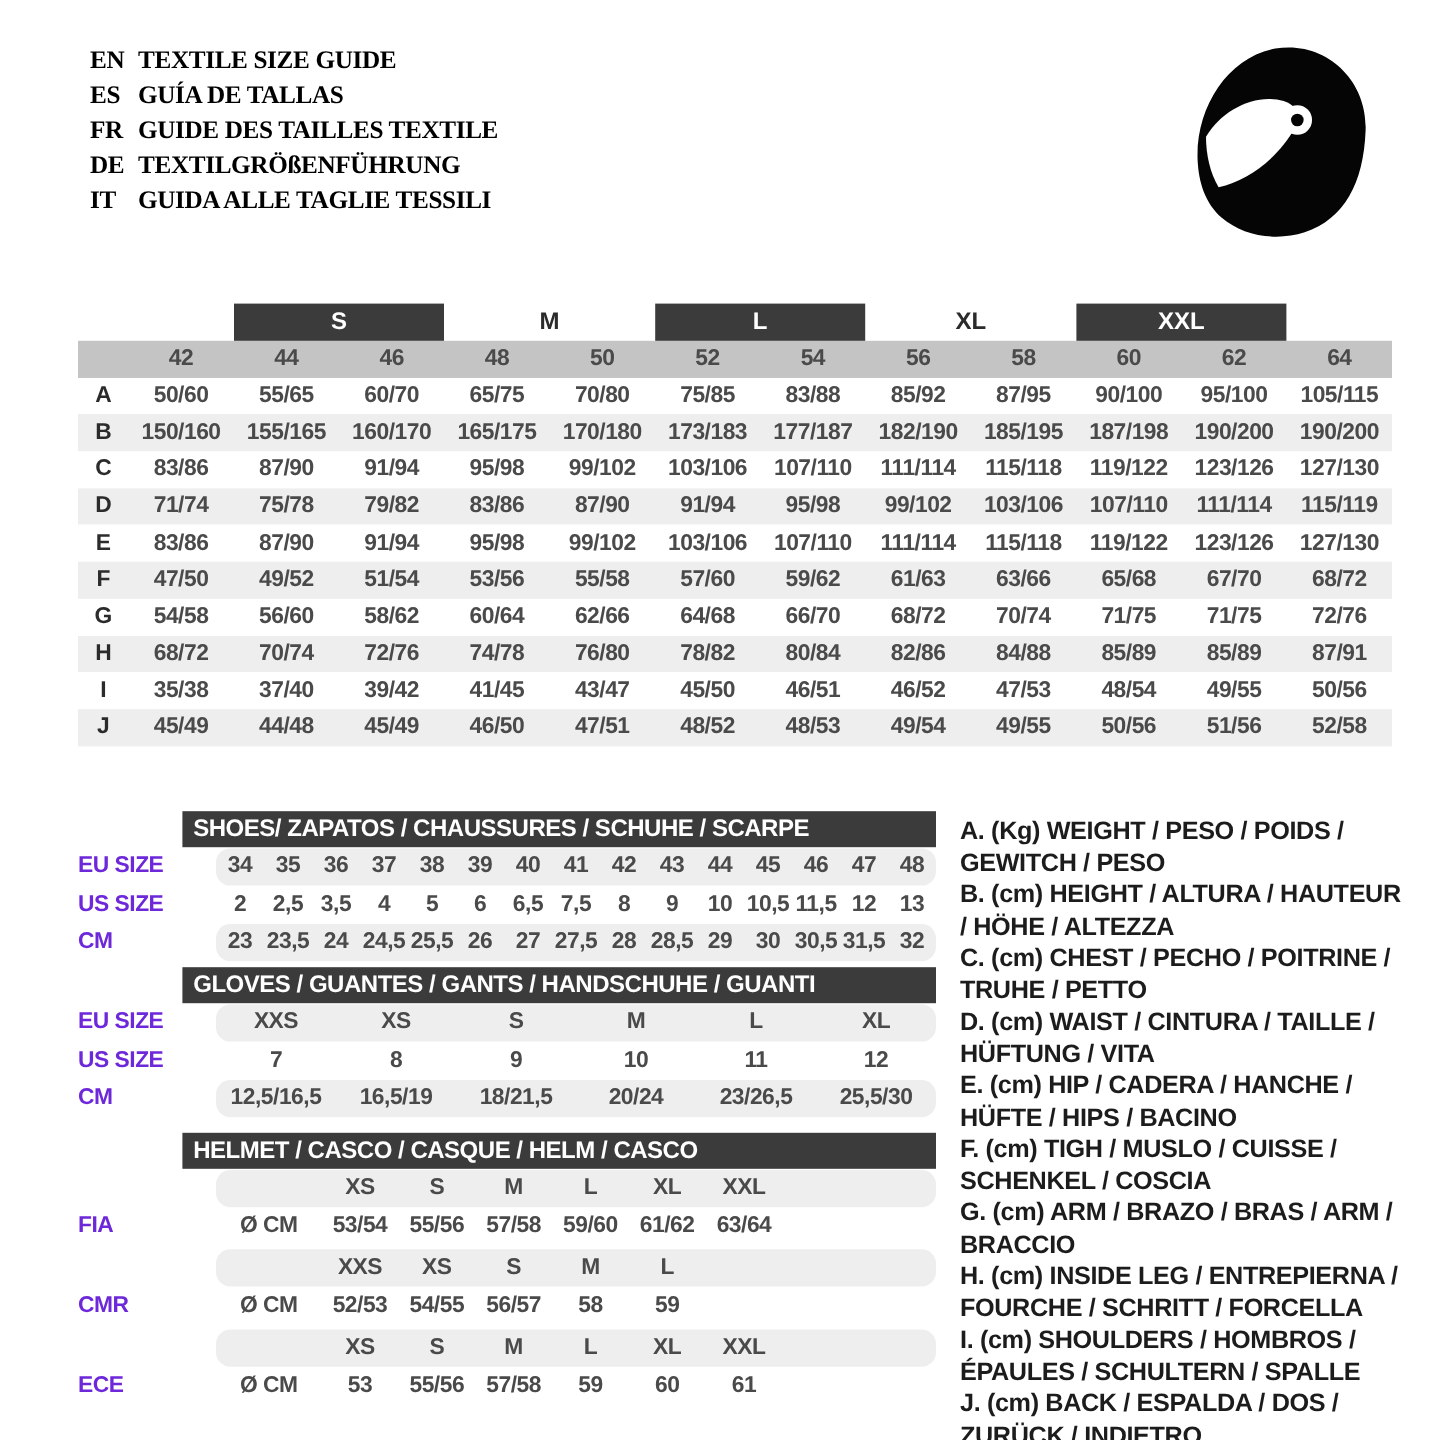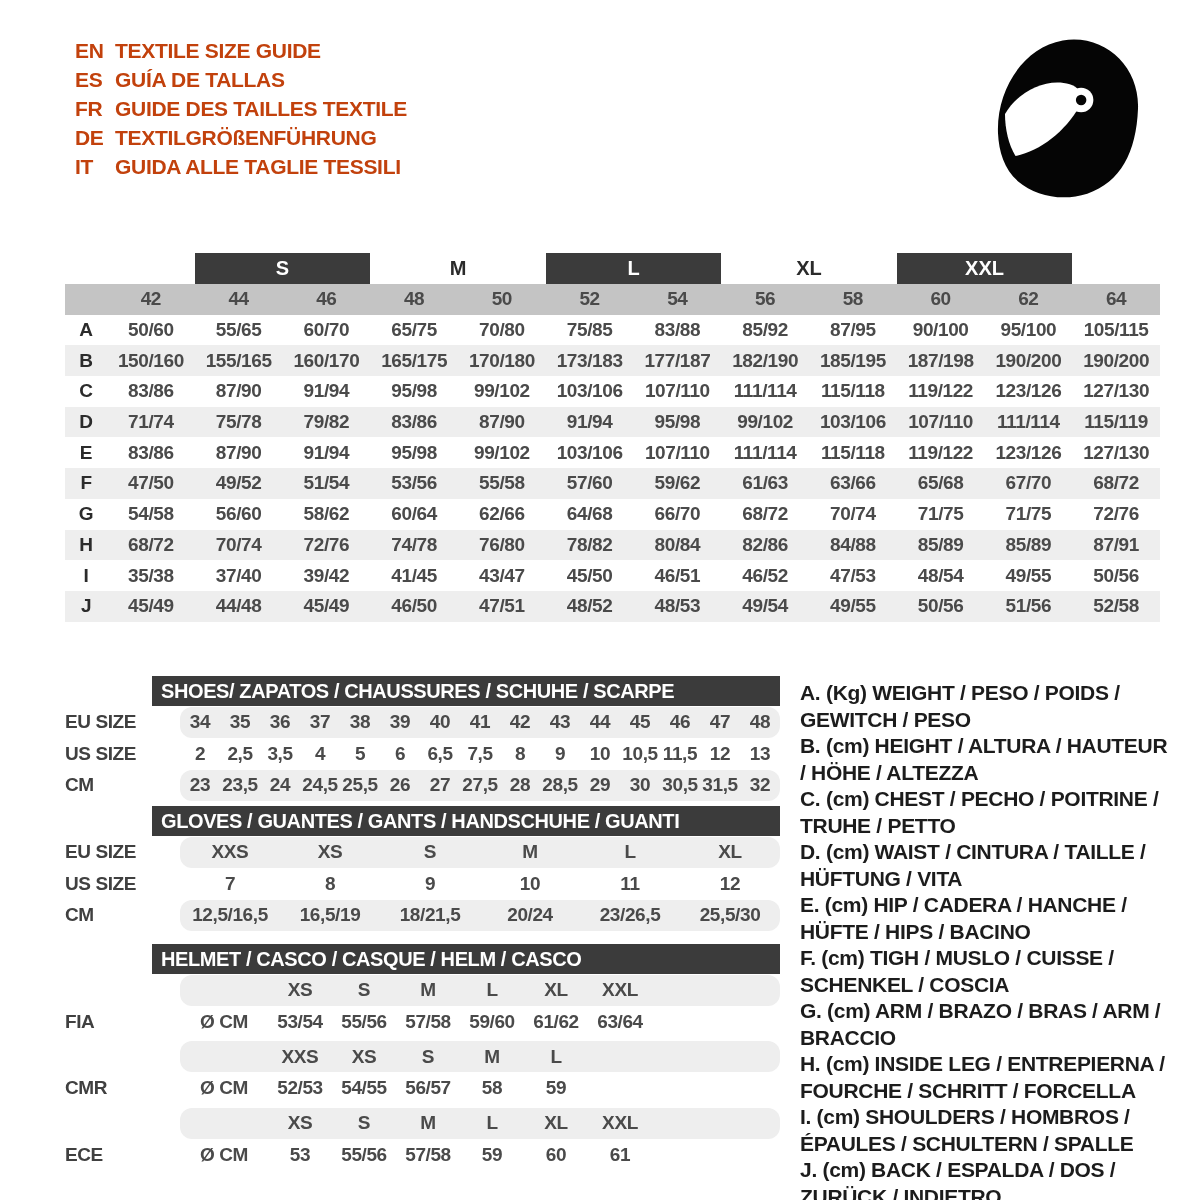--- a/index.html
+++ b/index.html
@@ -1,21 +1,21 @@
 <!DOCTYPE html>
 <html><head>
 <meta charset="utf-8">
 <style>
   html,body{margin:0;padding:0;background:#ffffff;}
   .canvas{position:relative;width:1200px;height:1200px;background:#fff;overflow:hidden;
     font-family:"Liberation Sans","DejaVu Sans",sans-serif;font-weight:700;color:#3f3f3f;}
 
   
   .langs{position:absolute;left:75px;top:36px;}
-  .lang-row{display:flex;font-size:21px;line-height:29px;color:#c2410c;letter-spacing:-0.3px;}
+  .lang-row{display:flex;font-size:21px;line-height:29px;color:#000000;letter-spacing:-0.3px;font-family:Liberation Serif, serif;}
   .lang-code{width:40px;flex:0 0 40px;}
 
   
   .helmet-icon{position:absolute;left:978px;top:30px;width:180px;height:175px;}
 
   
   #main-table{position:absolute;left:65px;top:253px;width:1095px;}
   .band-row,.trow{display:grid;grid-template-columns:42px repeat(12,1fr);}
   .band-row{height:31px;}
   .band{grid-row:1;display:flex;align-items:center;justify-content:center;
@@ -28,21 +28,21 @@
     font-size:19px;letter-spacing:-0.4px;color:#4a4a4a;white-space:nowrap;}
   .tcell.letter{color:#2b2b2b;}
 
   
   .section{position:absolute;left:65px;width:715px;}
   .sec-header{margin-left:87px;height:30px;background:#3b3b3b;color:#fff;
     display:flex;align-items:center;padding-left:9px;font-size:20px;letter-spacing:-0.4px;
     box-sizing:border-box;}
   .srow{display:flex;height:31px;margin-top:0.5px;}
   .slabel{width:115px;flex:0 0 115px;display:flex;align-items:center;
-    font-size:19px;color:#404040;letter-spacing:-0.4px;}
+    font-size:19px;color:#6d28d9;letter-spacing:-0.4px;}
   .svals{flex:1;display:grid;}
   .svals.shade{background:#eeeeee;border-radius:12px;}
   .scell{display:flex;align-items:center;justify-content:center;
     font-size:19px;color:#4a4a4a;letter-spacing:-0.4px;white-space:nowrap;}
   .helmet-group{margin-bottom:4px;}
   .svals.helmet-cols{grid-template-columns:88px repeat(6,64px);justify-content:start;}
 
   
   .legend{position:absolute;left:800px;top:680px;width:378px;}
   .legend-item{font-size:21px;line-height:26.5px;color:#1c1c1c;letter-spacing:-0.3px;}

